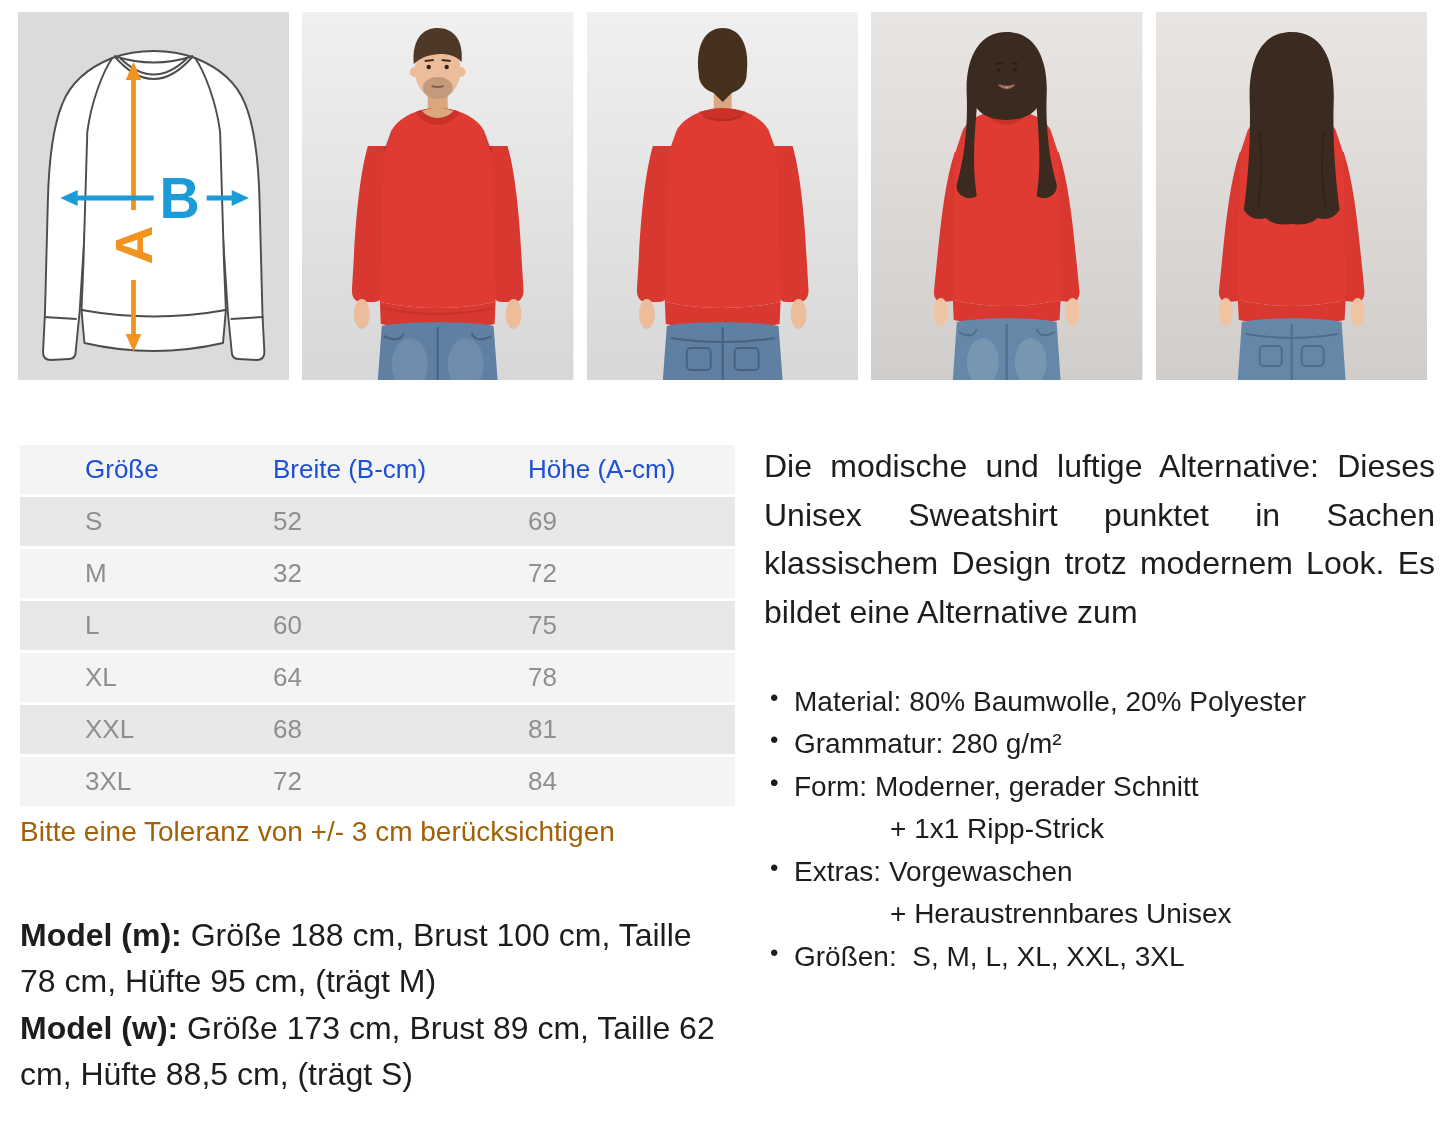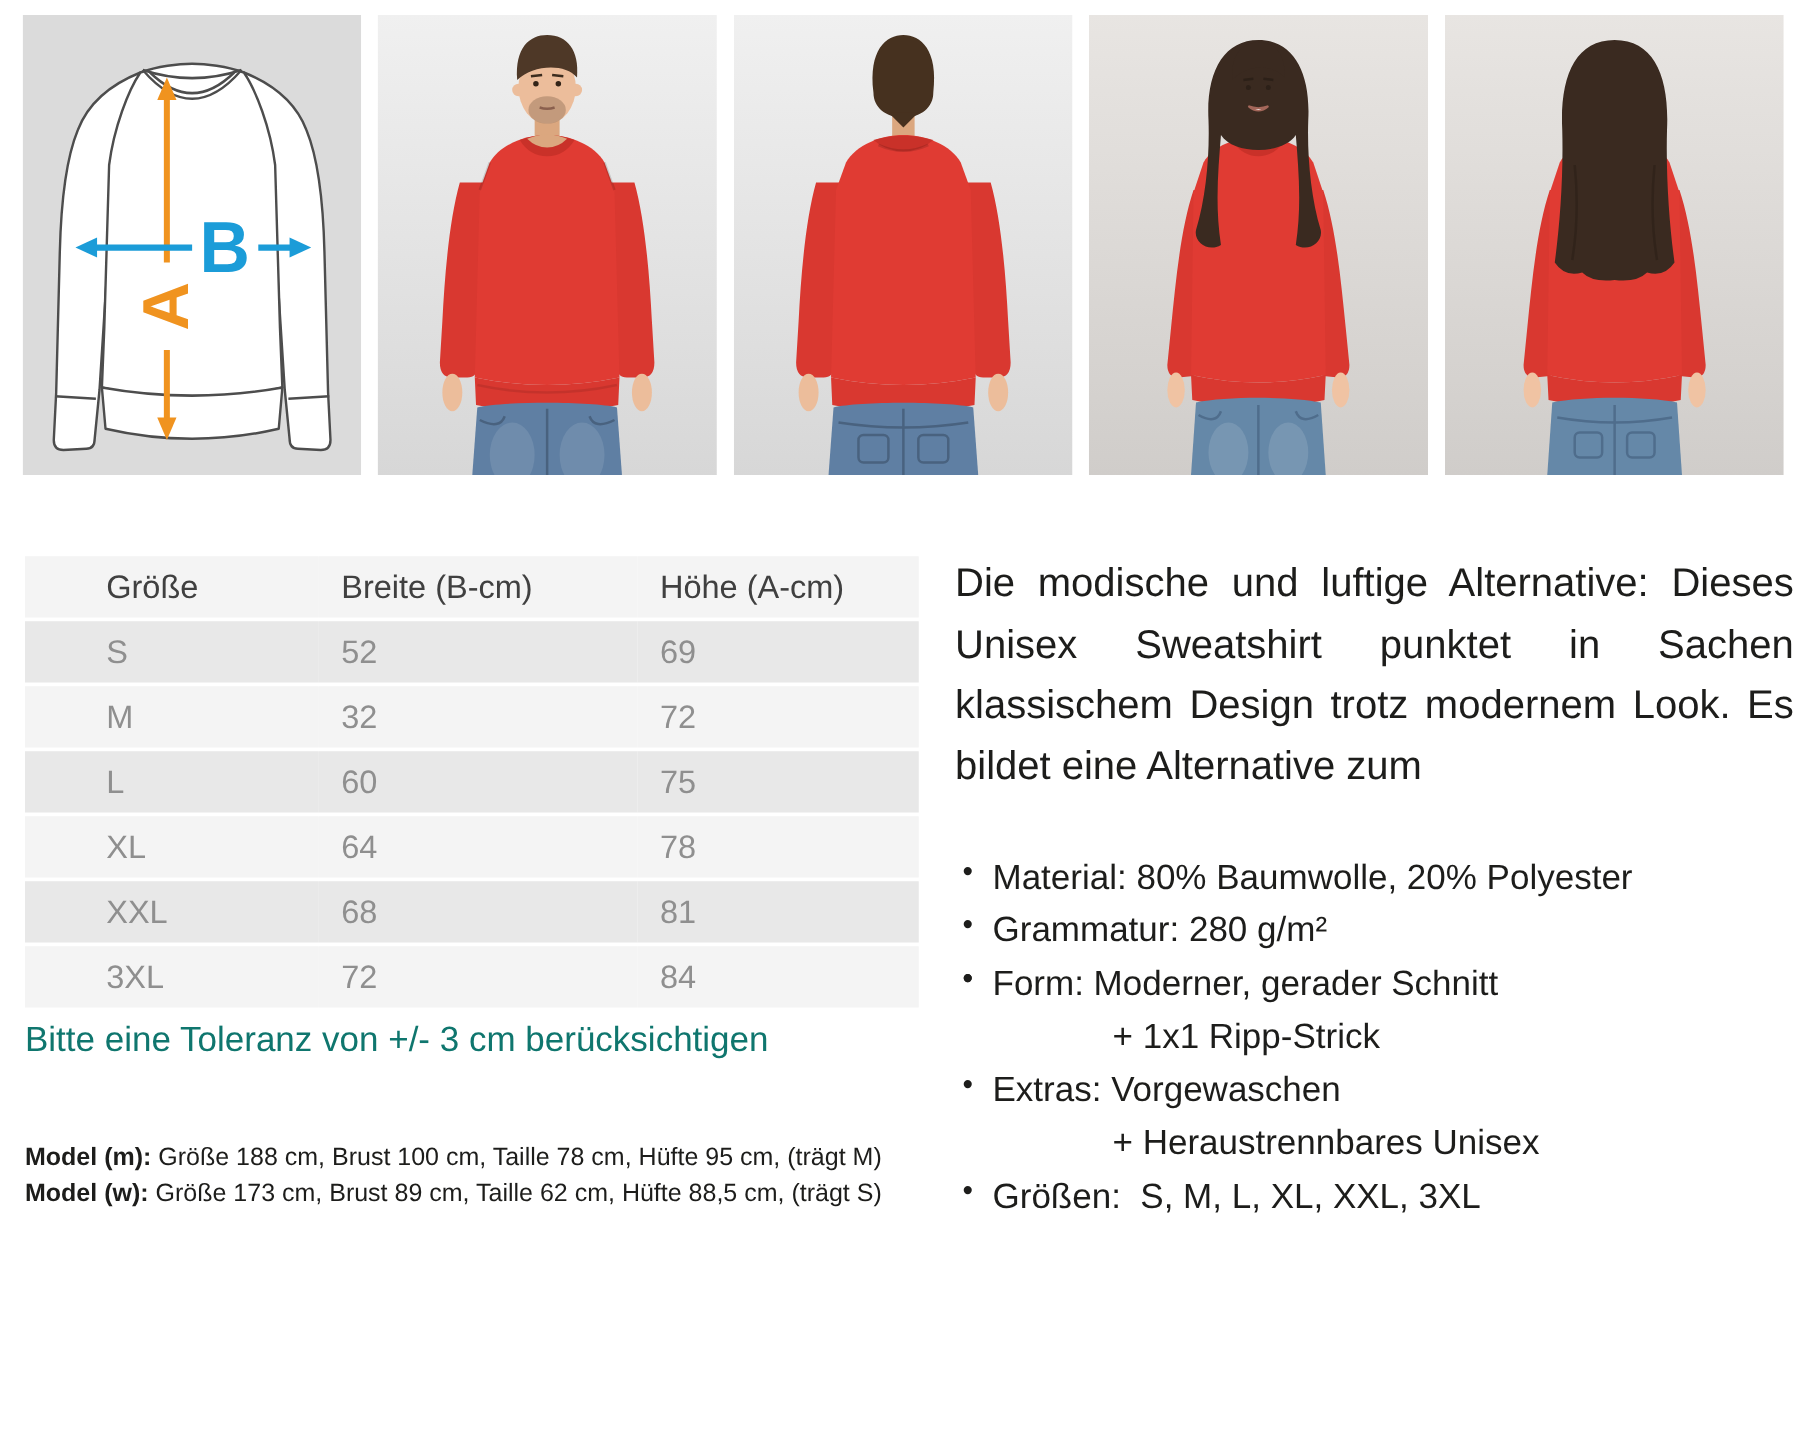--- a/index.html
+++ b/index.html
@@ -16,27 +16,27 @@
   .left-col  { width:716px; flex:none; }
   .right-col { flex:1; padding-right:2px; }
 
   
   table.size { width:715px; border-collapse:separate; border-spacing:0 3px; table-layout:fixed;
                font-size:26px; color:#8f8f8f; }
   table.size th, table.size td { font-weight:400; text-align:left; height:49px; padding:0 0 0 18px; }
   table.size th.c1, table.size td.c1 { width:235px; padding-left:65px; }
   table.size th.c2, table.size td.c2 { width:255px; }
   table.size th.c3, table.size td.c3 { width:225px; }
-  tr.hdr  { background:#f4f4f4; color:#404040; }
+  tr.hdr  { background:#f4f4f4; color:#1d4ed8; }
   tr.odd  { background:#e8e8e8; }
   tr.even { background:#f4f4f4; }
 
-  .tolerance { margin-top:7px; font-size:28px; color:#0f766e; }
-
-  .model-block { font-size:20px; line-height:1.45; }
+  .tolerance { margin-top:7px; font-size:28px; color:#a16207; }
+
+  .model-block { font-size:32px; line-height:1.45; }
   .model-m { margin-top:64px; }
   .model-w { }
   .model-block b { font-weight:700; }
 
   
   .desc { font-size:32px; line-height:1.52; text-align:justify; }
   .features { list-style:none; margin-top:44px; font-size:28px; line-height:1.52; }
   .features li { position:relative; padding-left:30px; white-space:pre-wrap; }
   .features li .dot { position:absolute; left:6px; top:-1px; font-size:24px; }
   .features li .sub { display:block; padding-left:96px; white-space:pre-wrap; }

